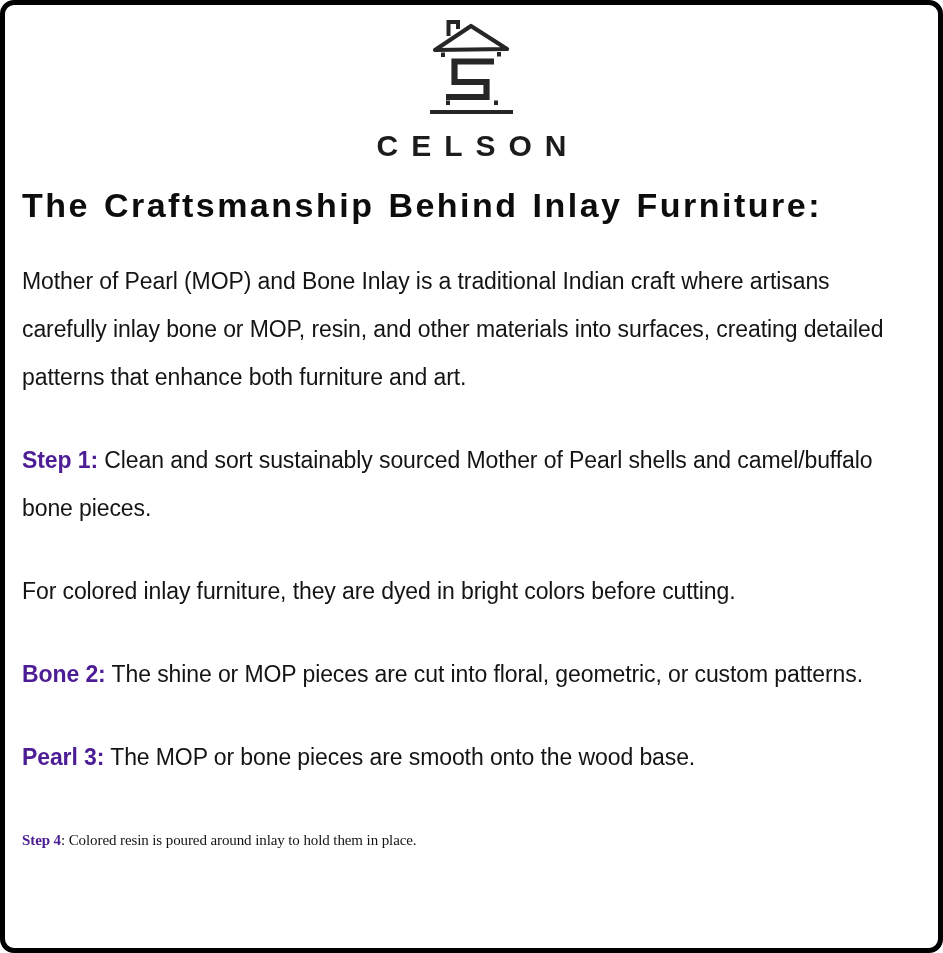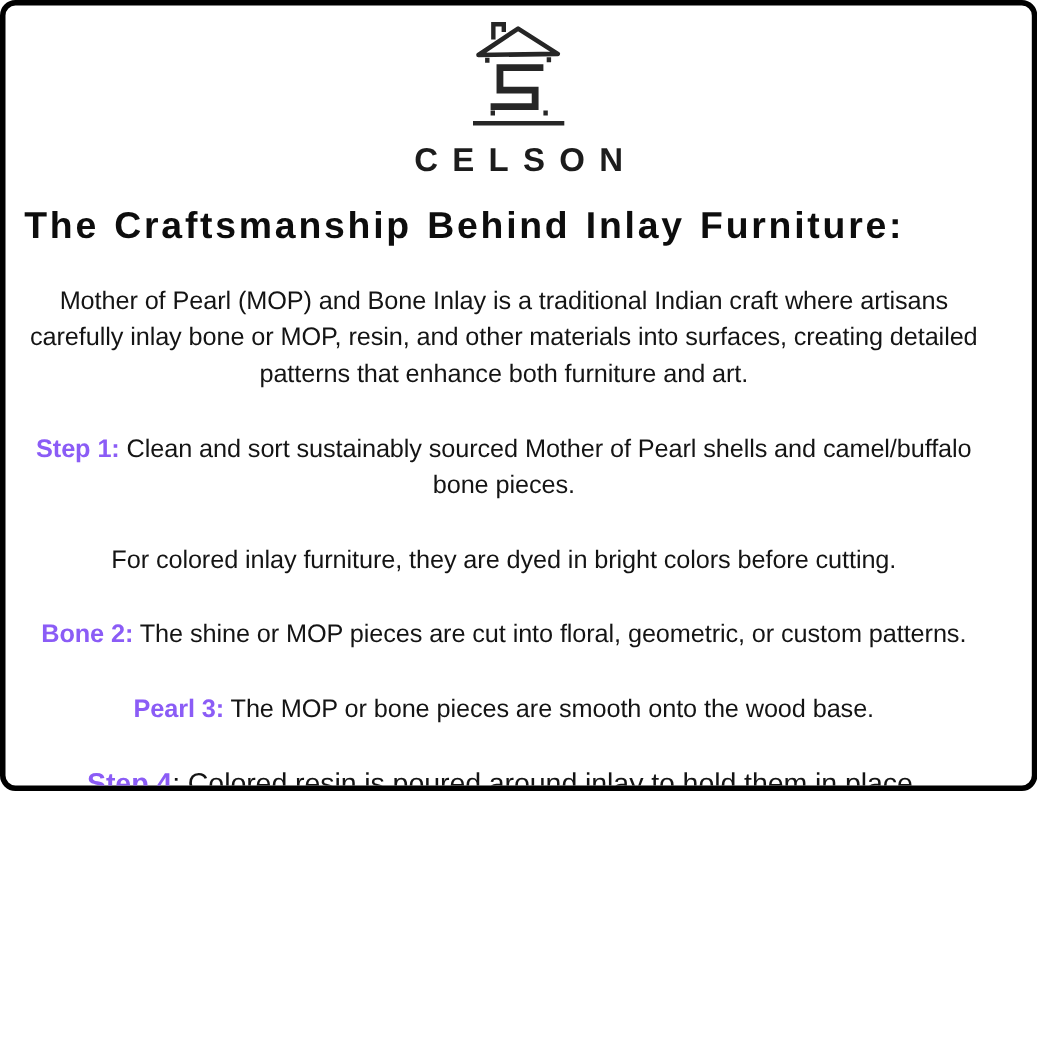--- a/index.html
+++ b/index.html
@@ -1,21 +1,21 @@
 <!DOCTYPE html>
 <html><head>
 <meta charset="utf-8">
 <style>
   html, body { margin: 0; padding: 0; background: #ffffff; }
   body { width: 943px; height: 953px; }
 
   .page {
     box-sizing: border-box;
     width: 943px;
-    height: 719px;
+    height: 953px;
     background: #ffffff;
     border: 5px solid #000000;
     border-radius: 14px;
     overflow: hidden;
     font-family: "Liberation Sans", sans-serif;
     color: #121212;
   }
 
   .brand-header { text-align: center; }
 
@@ -44,31 +44,30 @@
     letter-spacing: 2.5px;
     word-spacing: 2px;
     color: #0d0d0d;
   }
 
   .article-body { margin: 37px 44px 0 17px; }
 
   .article-body p {
     margin: 0 0 35px 0;
     font-size: 23px;
-    line-height: 33px;
+    line-height: 48px;
     letter-spacing: -0.1px;
     color: #141414;
-    text-align: center;
   }
-  .article-body p strong { font-weight: 700; color: #8b5cf6; }
+  .article-body p strong { font-weight: 700; color: #4c1d95; }
 
   
   .article-body p.alt {
-    font-family: Liberation Sans, sans-serif;
-    font-size: 26px;
+    font-family: Liberation Serif, serif;
+    font-size: 15px;
   }
 </style>
 </head>
 <body>
 
 <div class="page">
 
   <header class="brand-header">
     <div class="logo-wrap">
 

